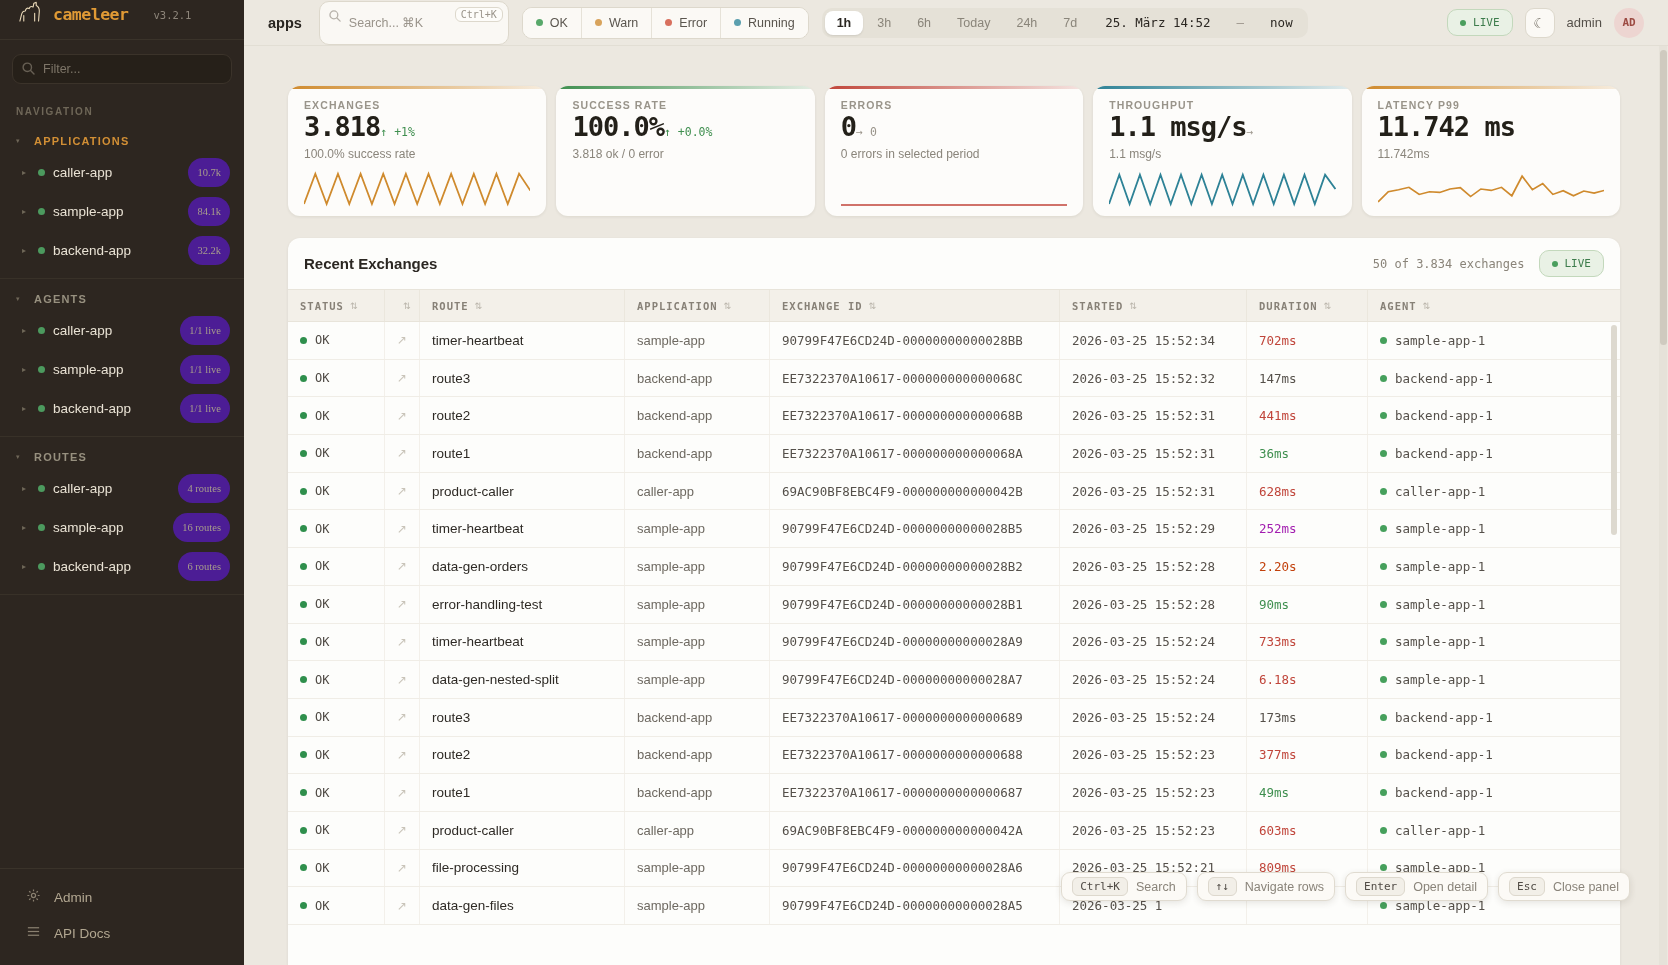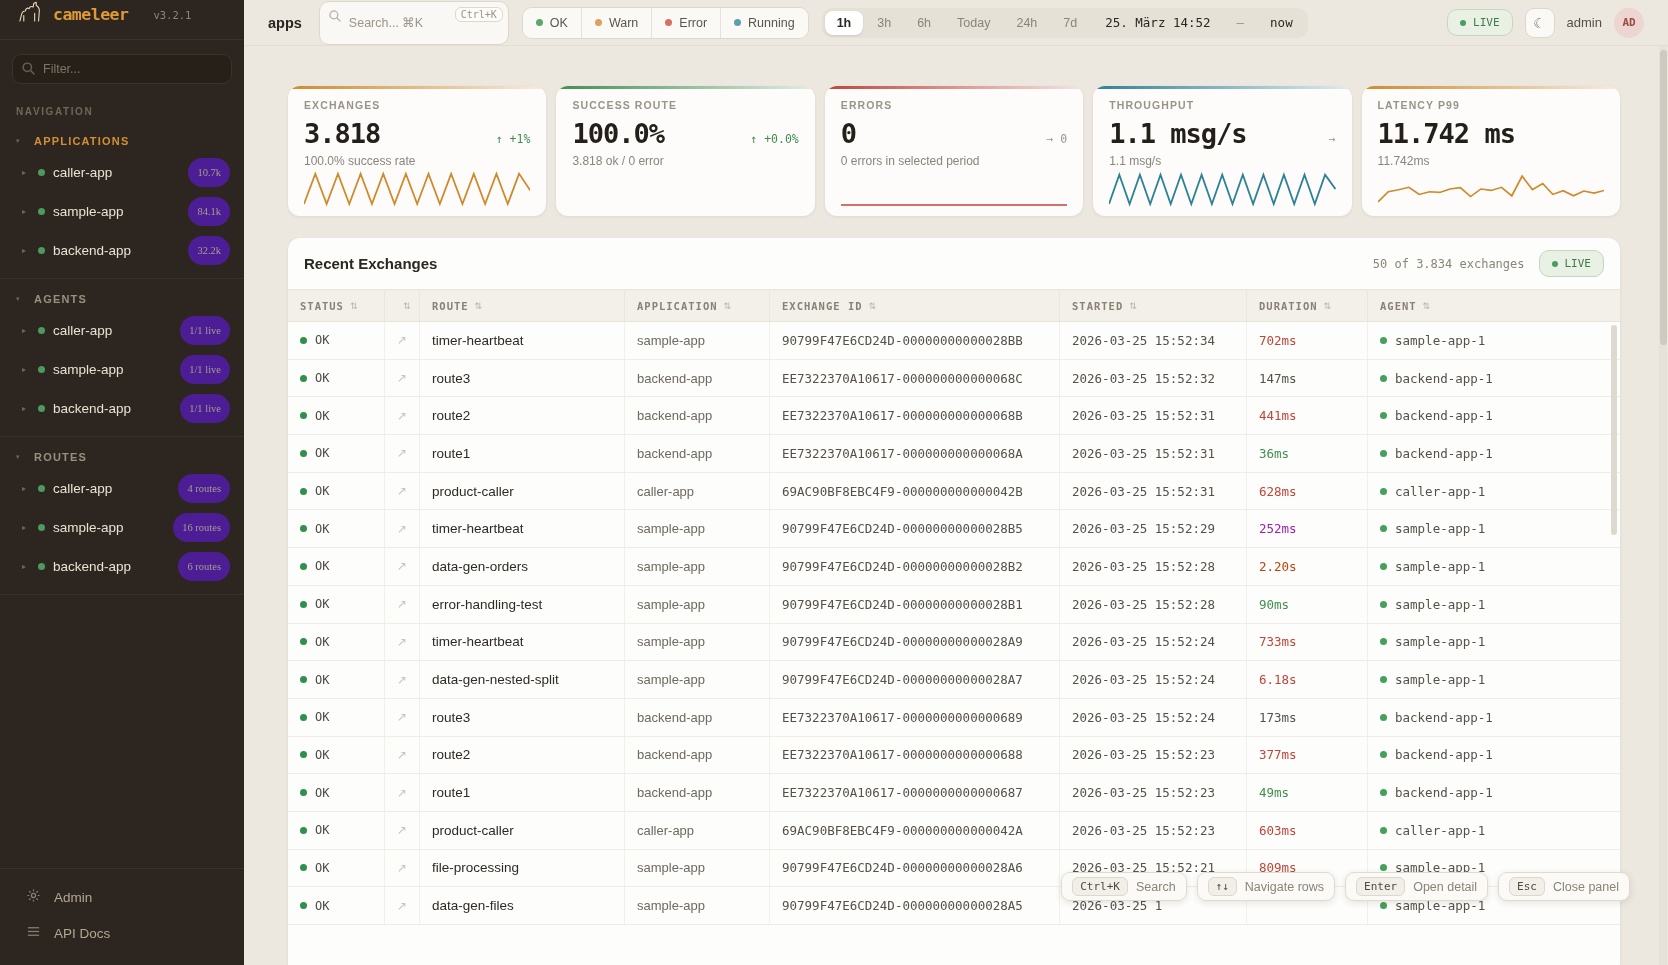--- a/index.html
+++ b/index.html
@@ -55,21 +55,21 @@
   .moon-btn{width:30px;height:30px;border:1px solid #ddd8cc;background:#fbf9f5;border-radius:9px;display:flex;align-items:center;justify-content:center;color:#7a756b;font-size:14px;cursor:pointer}
   .user-name{font-size:13px;color:#55504a}
   .avatar{width:30px;height:30px;border-radius:50%;background:#edd5d1;color:#9c4a42;font-size:11px;font-weight:bold;display:flex;align-items:center;justify-content:center;font-family:"DejaVu Sans Mono",monospace;cursor:pointer}
 
   
   .content{flex:1;padding:40px 48px 0 44px;overflow:hidden;display:flex;flex-direction:column}
   .cards{display:grid;grid-template-columns:repeat(5,1fr);gap:10px}
   .card{position:relative;background:#fdfcfa;border-radius:12px;box-shadow:0 1px 3px rgba(60,50,30,.09);height:130px;padding:13px 16px;overflow:hidden}
   .card-accent{position:absolute;top:0;left:0;right:0;height:3px}
   .card-title{font-size:10.5px;font-weight:bold;letter-spacing:1.1px;color:#99948a}
-  .card-value-row{display:flex;align-items:baseline;justify-content:space-between;margin-top:7px}
+  .card-value-row{display:flex;align-items:baseline;justify-content:flex-start;margin-top:0}
   .card-value{font-family:"DejaVu Sans Mono",monospace;font-weight:bold;font-size:27px;color:#232019;letter-spacing:-1px;white-space:nowrap}
   .card-delta{font-family:"DejaVu Sans Mono",monospace;font-size:11.5px;white-space:nowrap}
   .delta-green{color:#3f8f4f}.delta-gray{color:#9a948a}
   .card-sub{font-size:12px;color:#8a857b;margin-top:5px;white-space:nowrap}
   .spark{position:absolute;left:16px;bottom:8px;width:calc(100% - 32px);height:38px}
 
   
   .table-card{margin-top:22px;background:#fdfdfb;border-radius:12px 12px 0 0;box-shadow:0 1px 3px rgba(60,50,30,.09);flex:1;display:flex;flex-direction:column;overflow:hidden}
   .table-head{display:flex;align-items:center;padding:12px 16px;gap:10px}
   .table-title{font-size:15px;font-weight:bold;color:#2b2722;flex:1}
@@ -311,21 +311,21 @@
       <span class="card-value">3.818</span>
       <span class="card-delta delta-green">↑ +1%</span>
     </div>
     <div class="card-sub">100.0% success rate</div>
   <svg class="spark" viewBox="0 0 200 38" preserveAspectRatio="none">
             <polyline points="0.0,34.0 10.0,3.7 20.0,34.0 30.0,3.7 40.0,34.0 50.0,3.7 60.0,34.0 70.0,3.7 80.0,34.0 90.0,3.7 100.0,34.0 110.0,3.7 120.0,34.0 130.0,3.7 140.0,34.0 150.0,3.7 160.0,34.0 170.0,3.7 180.0,34.0 190.0,3.7 200.0,20.7" fill="none" stroke="#cf8a2d" stroke-width="1.6"></polyline>
           </svg>
         </div>
         <div class="card">
     <div class="card-accent" style="background: linear-gradient(90deg, rgb(63, 143, 79), rgba(63, 143, 79, 0.133));"></div>
-    <div class="card-title">SUCCESS ROUTE</div>
+    <div class="card-title">SUCCESS RATE</div>
     <div class="card-value-row">
       <span class="card-value">100.0%</span>
       <span class="card-delta delta-green">↑ +0.0%</span>
     </div>
     <div class="card-sub">3.818 ok / 0 error</div>
   </div>
         <div class="card">
     <div class="card-accent" style="background: linear-gradient(90deg, rgb(192, 69, 58), rgba(192, 69, 58, 0.133));"></div>
     <div class="card-title">ERRORS</div>
     <div class="card-value-row">

